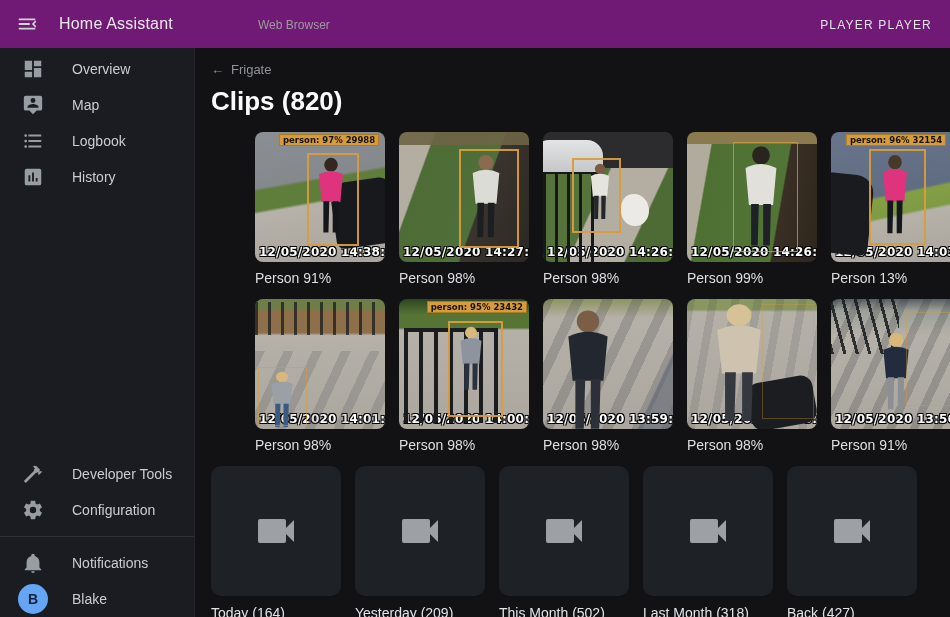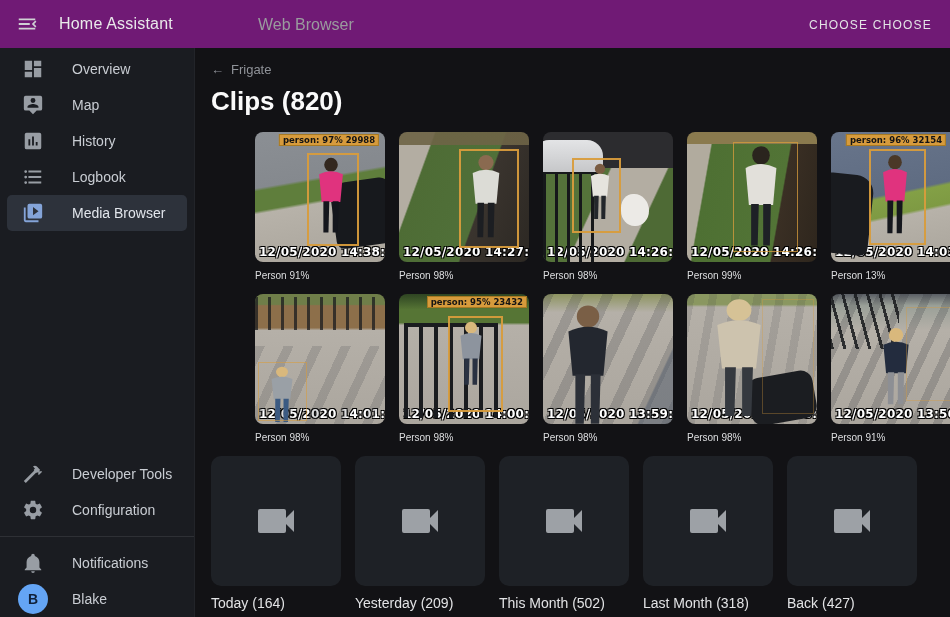--- a/index.html
+++ b/index.html
@@ -8,21 +8,21 @@
 
   
   .header { position:fixed; top:0; left:0; width:950px; height:48px;
     background:#701a75; display:flex; align-items:center; z-index:10; }
   .header-left { flex:0 0 195px; display:flex; align-items:center; padding-left:15px; }
   .menu-btn { width:24px; height:24px; display:flex; align-items:center; justify-content:center; cursor:pointer; }
   .menu-btn svg { fill:#cfd1d4; }
   .app-title { margin-left:20px; font-size:16px; color:#e9e9ea; letter-spacing:.2px; }
   .header-center { margin-left:63px; display:flex; flex-direction:column; }
   .page-title { font-size:16px; color:#e3e3e4; }
-  .page-subtitle { font-size:16px; color:#9a9b9e; margin-top:2px; }
+  .page-subtitle { font-size:12px; color:#9a9b9e; margin-top:2px; }
   .header-right { margin-left:auto; padding-right:18px; }
   .choose-player { background:none; border:none; color:#e3e4e6; font-family:inherit;
     font-size:12px; font-weight:500; letter-spacing:1.2px; cursor:pointer; }
 
   
   .sidebar { position:fixed; top:48px; left:0; bottom:0; width:195px;
     background:#1a1c21; border-right:1px solid rgba(255,255,255,.04);
     display:flex; flex-direction:column; padding-top:3px; z-index:9; }
   .sb-item { display:flex; align-items:center; height:36px; margin:0 7px;
     border-radius:5px; cursor:pointer; flex:0 0 36px; }
@@ -44,21 +44,21 @@
   .content { position:fixed; top:48px; left:195px; right:0; bottom:0;
     background:#121215; padding:14px 30px 0 16px; overflow:hidden; }
   .breadcrumb { display:flex; align-items:center; gap:7px; font-size:13px;
     color:#8f9298; cursor:pointer; }
   .content-title { font-size:26px; font-weight:700; color:#fafafa; margin:9px 0 15px; }
 
   .grid { display:grid; grid-template-columns:repeat(5,130px); column-gap:14px; }
   .clip { width:130px; margin-bottom:13px; cursor:pointer;padding-left:44px; }
   .thumb { position:relative; width:130px; height:130px; border-radius:8px;
     overflow:hidden; background:#26282c; }
-  .clip-label { margin-top:8px; font-size:10px; color:#dedfe1; white-space:nowrap; }
+  .clip-label { margin-top:8px; font-size:14px; color:#dedfe1; white-space:nowrap; }
 
   .ts { position:absolute; left:4px; bottom:3px; font:700 12px "DejaVu Sans",sans-serif;
     color:#fff; letter-spacing:.2px; white-space:nowrap;
     text-shadow:-1px -1px 0 #000,1px -1px 0 #000,-1px 1px 0 #000,1px 1px 0 #000; }
   .det { position:absolute; top:2px; left:50%; transform:translateX(-50%);
     background:#d79b3c; border:1px solid #a87a22; color:#141414;
     font:700 8.5px "DejaVu Sans",sans-serif; padding:0 3px; white-space:nowrap; z-index:3; }
   .bbox { position:absolute; border:2px solid rgba(216,156,60,.95); z-index:2; }
   .person { position:absolute; z-index:1; }
   .blob { position:absolute; z-index:1; }
@@ -162,21 +162,21 @@
       <svg width="22" height="22" viewBox="0 0 24 24">
           <path d="M3,6H21V8H3V6M3,11H15V13H3V11M3,16H21V18H3V16M22.25,9.5L19.75,12L22.25,14.5L21,15.75L17.25,12L21,8.25L22.25,9.5Z"></path>
         </svg>
     </div>
     <div class="app-title">Home Assistant</div>
   </div>
   <div class="header-center">
     <div class="page-subtitle">Web Browser</div>
   </div>
   <div class="header-right">
-    <button class="choose-player">CHOOSE CHOOSE</button>
+    <button class="choose-player">PLAYER PLAYER</button>
   </div>
 </div>
 
 <div class="sidebar">
   <div class="sb-item">
     <span class="sb-icon">
         <svg width="22" height="22" viewBox="0 0 24 24">
           <path d="M13,3V9H21V3M13,21H21V11H13M3,21H11V15H3M3,13H11V3H3V13Z"></path>
         </svg>
       </span>
@@ -186,40 +186,32 @@
     <span class="sb-icon">
         <svg width="22" height="22" viewBox="0 0 24 24">
           <path d="M20,2H4A2,2 0 0,0 2,4V16A2,2 0 0,0 4,18H8L12,22L16,18H20A2,2 0 0,0 22,16V4A2,2 0 0,0 20,2M12,4.3A2.7,2.7 0 0,1 14.7,7A2.7,2.7 0 0,1 12,9.7A2.7,2.7 0 0,1 9.3,7A2.7,2.7 0 0,1 12,4.3M18,15H6V14.1C6,12.1 10,11 12,11C14,11 18,12.1 18,14.1V15Z"></path>
         </svg>
       </span>
     <span class="sb-label">Map</span>
   </div>
   <div class="sb-item">
     <span class="sb-icon">
         <svg width="22" height="22" viewBox="0 0 24 24">
+          <path d="M7,5H21V7H7V5M7,13V11H21V13H7M4,4.5A1.5,1.5 0 0,1 5.5,6A1.5,1.5 0 0,1 4,7.5A1.5,1.5 0 0,1 2.5,6A1.5,1.5 0 0,1 4,4.5M4,10.5A1.5,1.5 0 0,1 5.5,12A1.5,1.5 0 0,1 4,13.5A1.5,1.5 0 0,1 2.5,12A1.5,1.5 0 0,1 4,10.5M7,19V17H21V19H7M4,16.5A1.5,1.5 0 0,1 5.5,18A1.5,1.5 0 0,1 4,19.5A1.5,1.5 0 0,1 2.5,18A1.5,1.5 0 0,1 4,16.5Z"></path>
+        </svg>
+      </span>
+    <span class="sb-label">Logbook</span>
+  </div>
+  <div class="sb-item">
+    <span class="sb-icon">
+        <svg width="22" height="22" viewBox="0 0 24 24">
           <path d="M19,3H5A2,2 0 0,0 3,5V19A2,2 0 0,0 5,21H19A2,2 0 0,0 21,19V5A2,2 0 0,0 19,3M9,17H7V10H9V17M13,17H11V7H13V17M17,17H15V13H17V17Z"></path>
         </svg>
       </span>
     <span class="sb-label">History</span>
-  </div>
-  <div class="sb-item">
-    <span class="sb-icon">
-        <svg width="22" height="22" viewBox="0 0 24 24">
-          <path d="M7,5H21V7H7V5M7,13V11H21V13H7M4,4.5A1.5,1.5 0 0,1 5.5,6A1.5,1.5 0 0,1 4,7.5A1.5,1.5 0 0,1 2.5,6A1.5,1.5 0 0,1 4,4.5M4,10.5A1.5,1.5 0 0,1 5.5,12A1.5,1.5 0 0,1 4,13.5A1.5,1.5 0 0,1 2.5,12A1.5,1.5 0 0,1 4,10.5M7,19V17H21V19H7M4,16.5A1.5,1.5 0 0,1 5.5,18A1.5,1.5 0 0,1 4,19.5A1.5,1.5 0 0,1 2.5,18A1.5,1.5 0 0,1 4,16.5Z"></path>
-        </svg>
-      </span>
-    <span class="sb-label">Logbook</span>
-  </div>
-  <div class="sb-item selected">
-    <span class="sb-icon">
-        <svg width="22" height="22" viewBox="0 0 24 24">
-          <path d="M4,6H2V20A2,2 0 0,0 4,22H18V20H4V6M20,2H8A2,2 0 0,0 6,4V16A2,2 0 0,0 8,18H20A2,2 0 0,0 22,16V4A2,2 0 0,0 20,2M12,14.5V5.5L18,10L12,14.5Z"></path>
-        </svg>
-      </span>
-    <span class="sb-label">Media Browser</span>
   </div>
 
   <div class="sb-spacer"></div>
 
   <div class="sb-item">
     <span class="sb-icon">
         <svg width="22" height="22" viewBox="0 0 24 24">
           <path d="M2,19.63L13.43,8.2L12.72,7.5L14.14,6.07L12,3.89C13.2,2.7 15.09,2.7 16.27,3.89L19.87,7.5L18.45,8.91H21.29L22,9.62L18.45,13.21L17.74,12.5V9.62L16.27,11.04L15.56,10.33L4.13,21.76L2,19.63Z"></path>
         </svg>
       </span>

